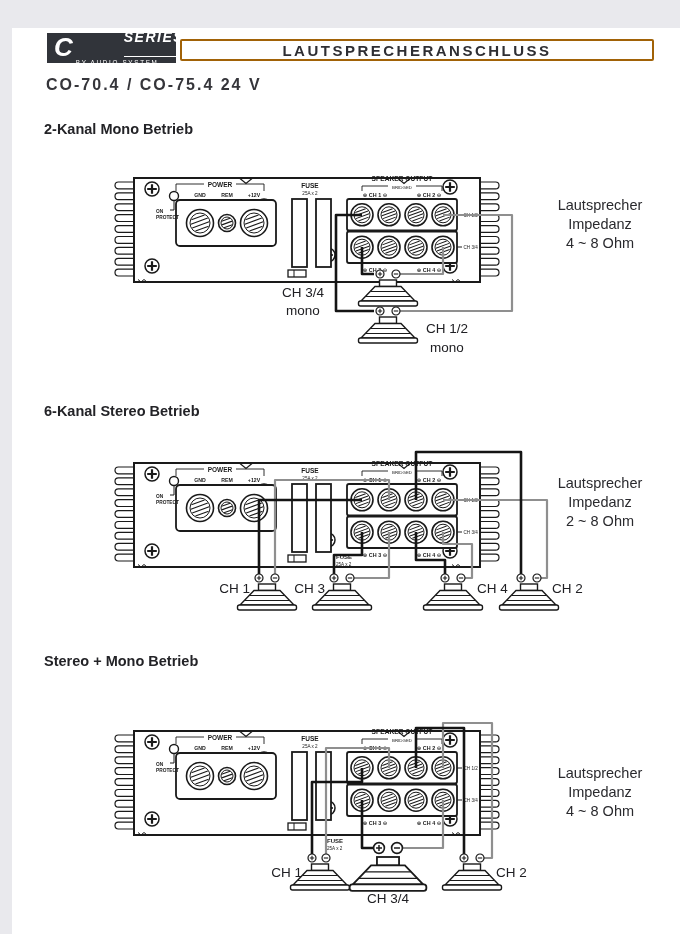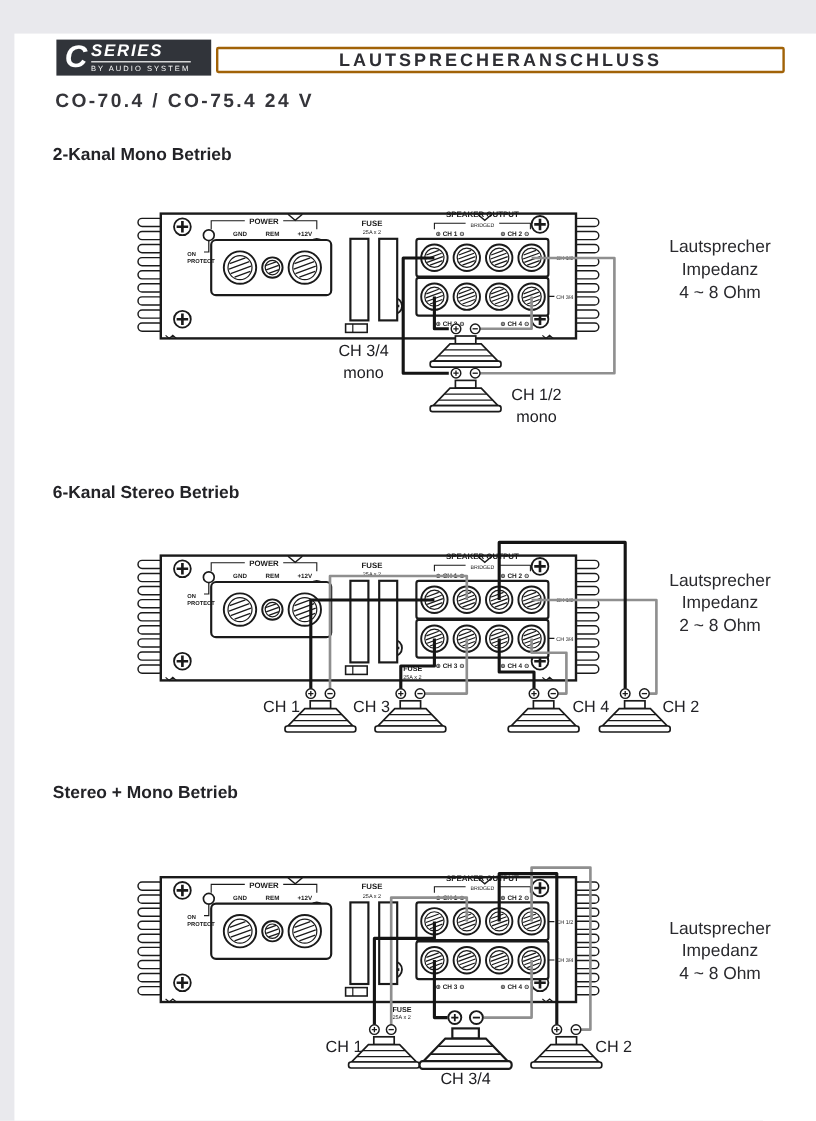--- a/index.html
+++ b/index.html
@@ -10,21 +10,21 @@
   }
   .abs{position:absolute;}
   .page{left:12px;top:28px;width:668px;height:906px;background:#ffffff;}
   .logo{
     left:47px;top:33px;width:129px;height:30px;background:#31343a;color:#fff;
     display:flex;align-items:center;padding:0 7px;box-sizing:border-box;
   }
   .logo-c{font-size:26px;font-weight:bold;font-style:italic;line-height:.9;margin-right:3px;}
   .logo-right{display:flex;flex-direction:column;}
   .logo-series{font-style:italic;font-weight:bold;font-size:14px;letter-spacing:1.5px;line-height:1;
-    border-bottom:1.5px solid #fff;padding-bottom:2px;}
+    border-bottom:1.5px solid #fff;padding-bottom:12px;margin-left:48px;}
   .logo-sub{font-size:6.3px;letter-spacing:1.7px;margin-top:1.5px;white-space:nowrap;}
   .titlebar{
     left:180px;top:39px;width:474px;height:22px;border:2px solid #a16207;border-radius:2px;
     box-sizing:border-box;background:#fff;display:flex;align-items:center;justify-content:center;
     font-size:15px;letter-spacing:2.5px;font-weight:600;color:#2e2e33;white-space:nowrap;
   }
   .model{left:46px;top:76px;font-size:16px;font-weight:600;letter-spacing:2px;color:#35353a;text-align:center;}
   .heading{left:44px;font-size:14.5px;font-weight:bold;color:#232327;}
   svg.diag{position:absolute;left:0;}
   svg text{font-family:"Liberation Sans","DejaVu Sans",sans-serif;}

